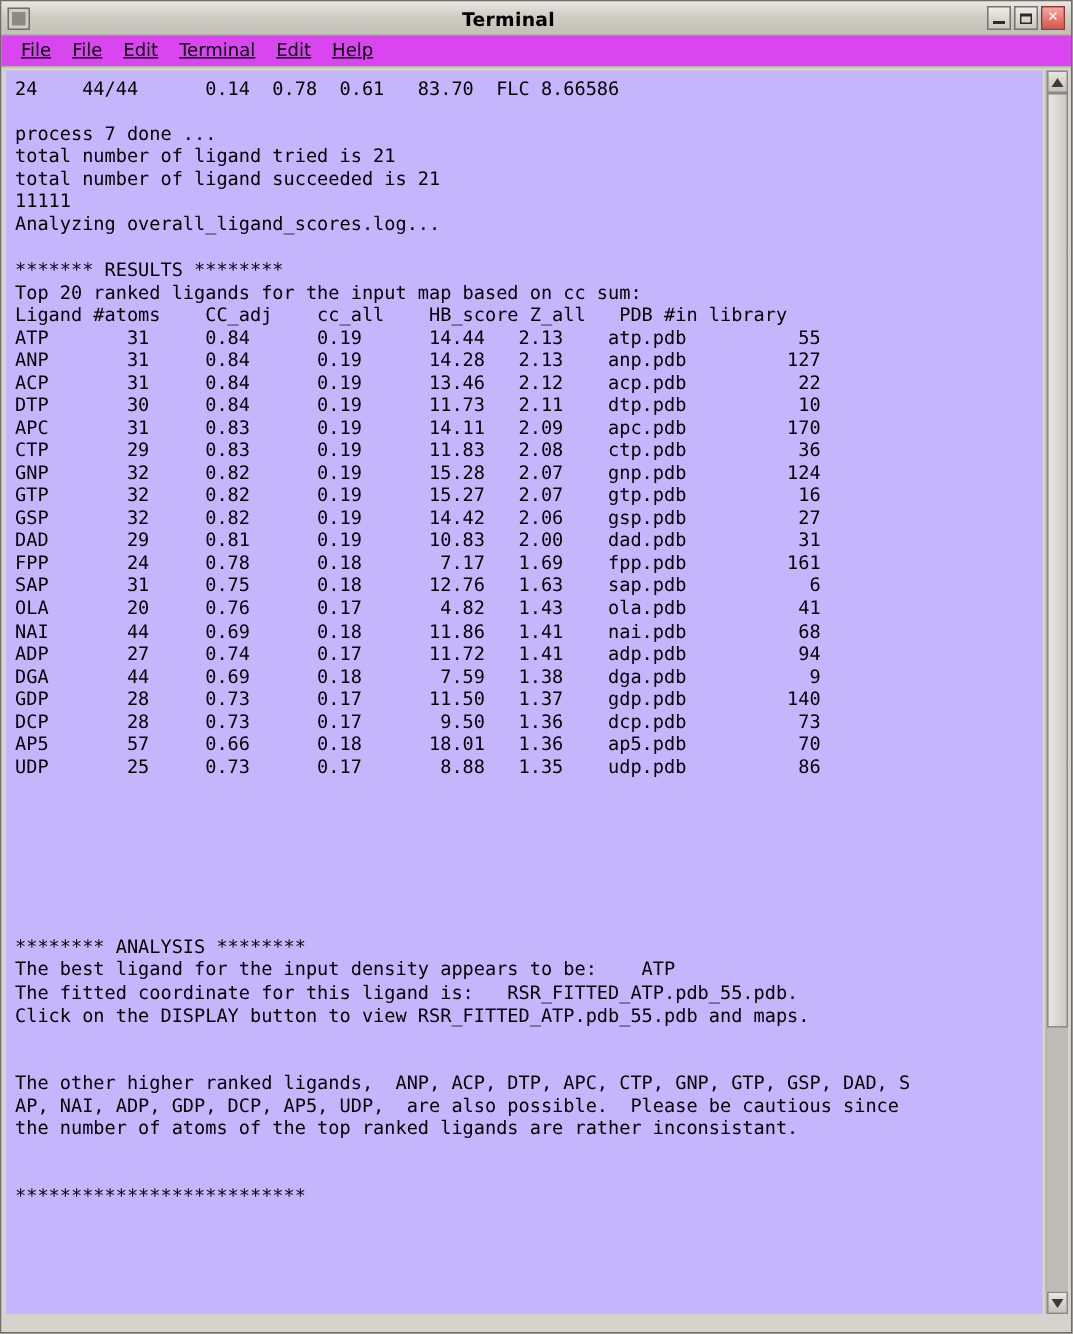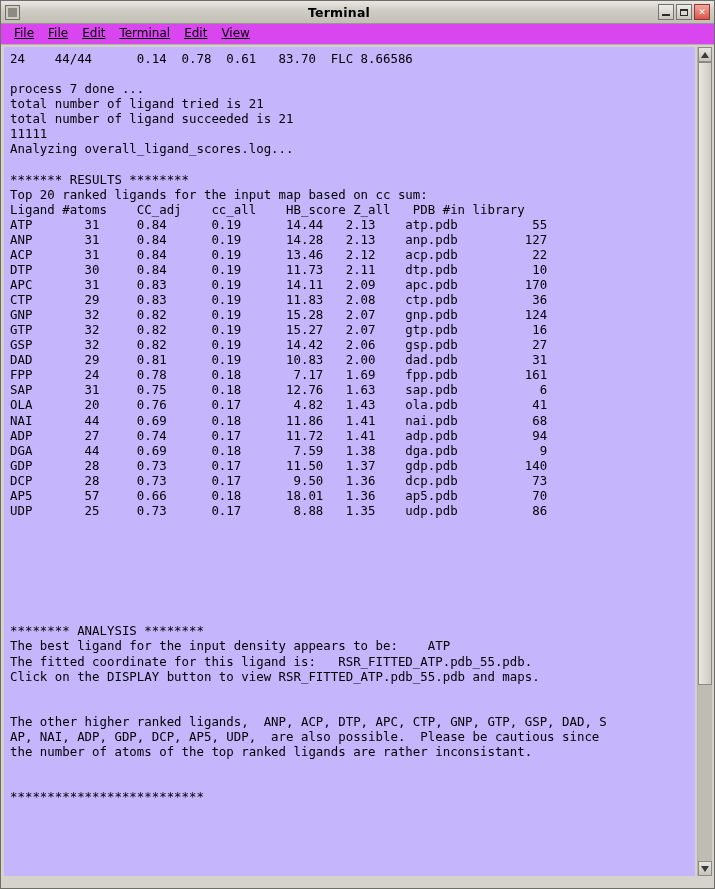--- a/index.html
+++ b/index.html
@@ -215,21 +215,21 @@
       <span class="tbtn close">✕</span>
     </span>
   </div>
 
   <div class="menubar">
     <div class="menu-item"><span class="u">File</span></div>
     <div class="menu-item"><span class="u">File</span></div>
     <div class="menu-item"><span class="u">Edit</span></div>
     <div class="menu-item"><span class="u">Terminal</span></div>
     <div class="menu-item"><span class="u">Edit</span></div>
-    <div class="menu-item"><span class="u">View</span></div>
+    <div class="menu-item"><span class="u">Help</span></div>
   </div>
 
   <div class="term-area">
     <div class="term-screen">
       <pre class="term-text">24    44/44      0.14  0.78  0.61   83.70  FLC 8.66586
 
 process 7 done ...
 total number of ligand tried is 21
 total number of ligand succeeded is 21
 11111

